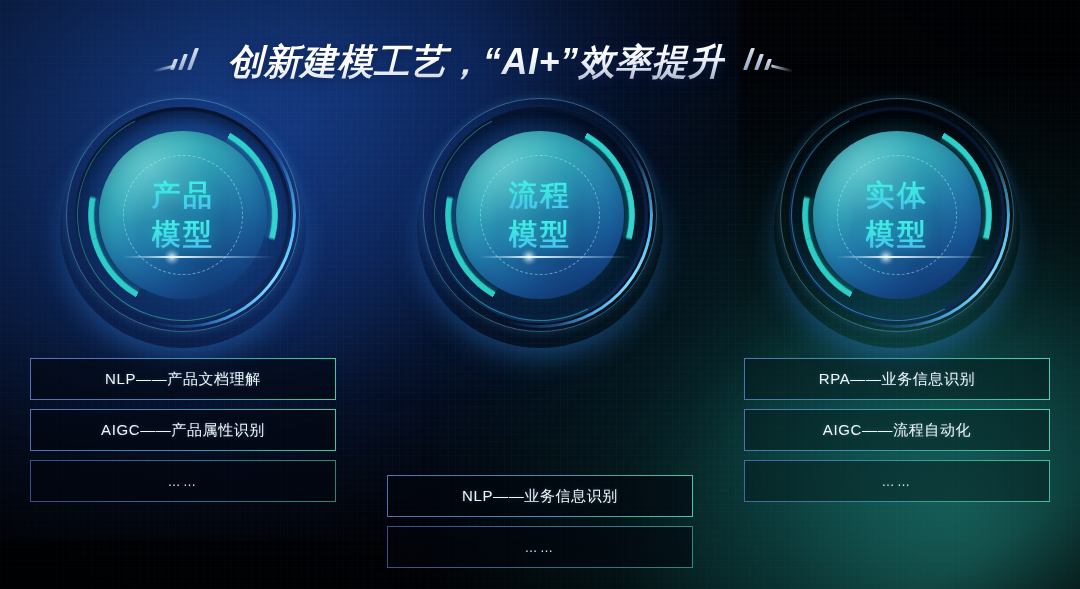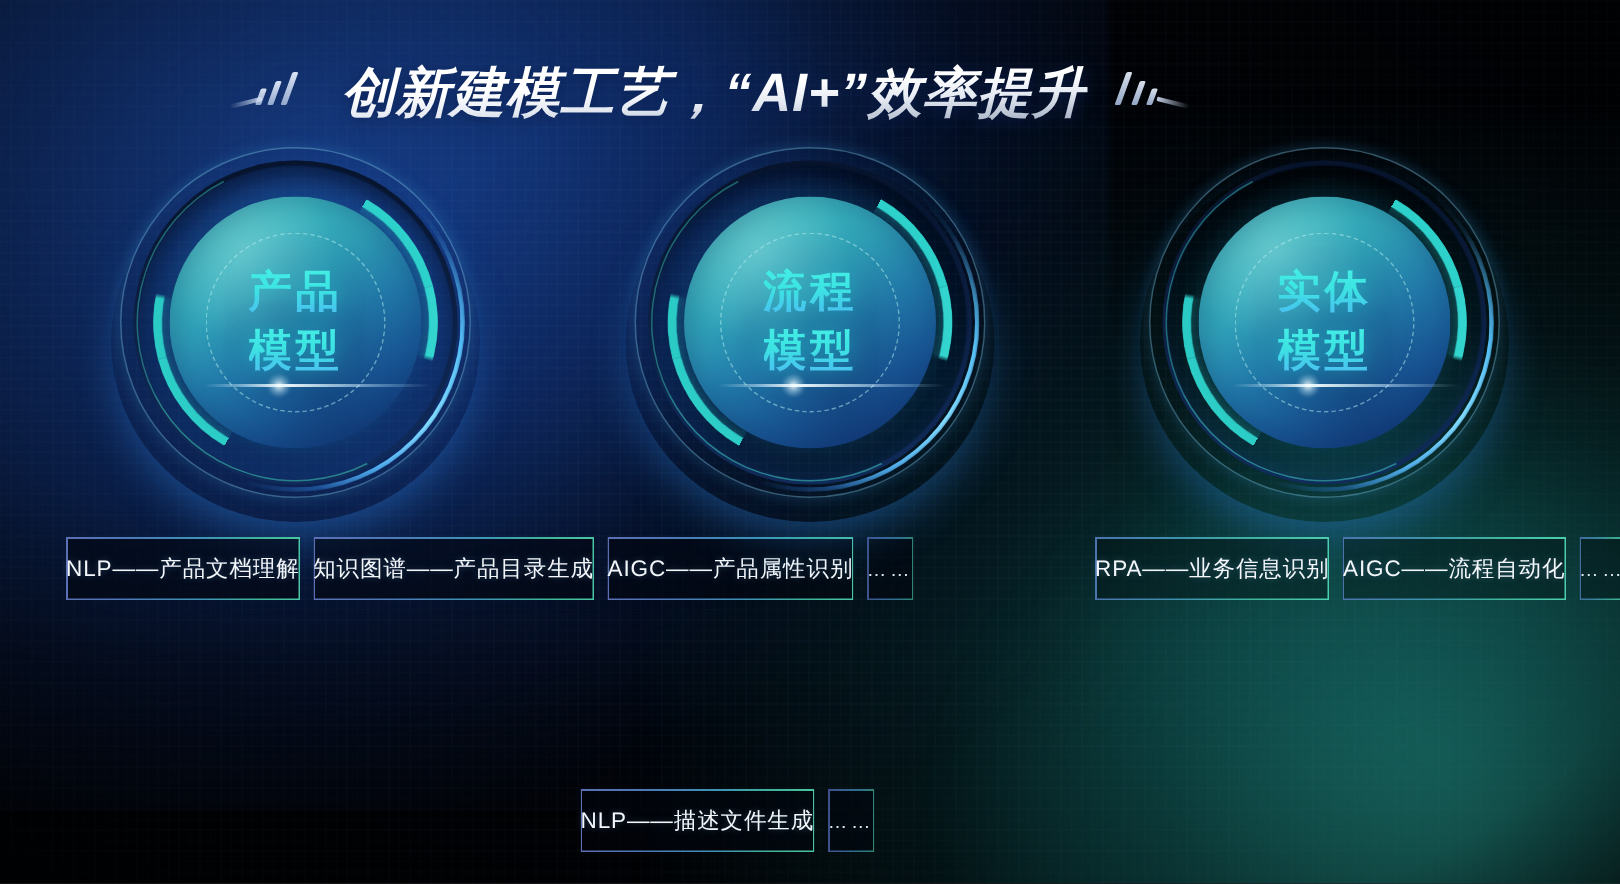--- a/index.html
+++ b/index.html
@@ -136,21 +136,21 @@
     transform:skewX(0) rotate(14deg);
   }
 
   
   .cols{
     position:absolute;
     left:0; top:98px;
     width:1080px; height:470px;
     display:flex;
     justify-content:space-between;
-    padding:0 44px;
+    padding:0 30px;
   }
   .col{
     width:306px;
     display:flex; flex-direction:column;
     align-items:center;
   }
   .col.c2{ width:306px;justify-content:space-between; }
 
   
   .orb{
@@ -316,21 +316,21 @@
     -webkit-background-clip:text;
     background-clip:text;
     color:transparent;
     -webkit-text-fill-color:transparent;
     filter:drop-shadow(0 0 8px rgba(40,220,220,.55));
   }
 
   
   .boxes{
     width:100%;
-    display:flex; flex-direction:row;
+    display:flex; flex-direction:column;
     gap:9px;
     margin-top:10px;
     border-radius:14px;
   }
   .box{
     position:relative;
     height:42px;
     display:flex; align-items:center; justify-content:center;
     background:rgba(2,6,14,0.58);
   }
@@ -424,24 +424,20 @@
         </div>
       </div>
 
       <div class="boxes">
         <div class="box">
           <div class="bd"></div>
           <span class="box-text">NLP——产品文档理解</span>
         </div>
         <div class="box">
           <div class="bd"></div>
-          <span class="box-text">知识图谱——产品目录生成</span>
-        </div>
-        <div class="box">
-          <div class="bd"></div>
           <span class="box-text">AIGC——产品属性识别</span>
         </div>
         <div class="box dim">
           <div class="bd"></div>
           <span class="box-text dots">……</span>
         </div>
       </div>
     </div>
 
     <div class="col c2">
@@ -464,21 +460,21 @@
         </div>
         <div class="orb-label">
           <span>流程</span>
           <span>模型</span>
         </div>
       </div>
 
       <div class="boxes">
         <div class="box">
           <div class="bd"></div>
-          <span class="box-text">NLP——描述文件生成</span>
+          <span class="box-text">NLP——业务信息识别</span>
         </div>
         <div class="box dim">
           <div class="bd"></div>
           <span class="box-text dots">……</span>
         </div>
       </div>
     </div>
 
     <div class="col c3">
 

